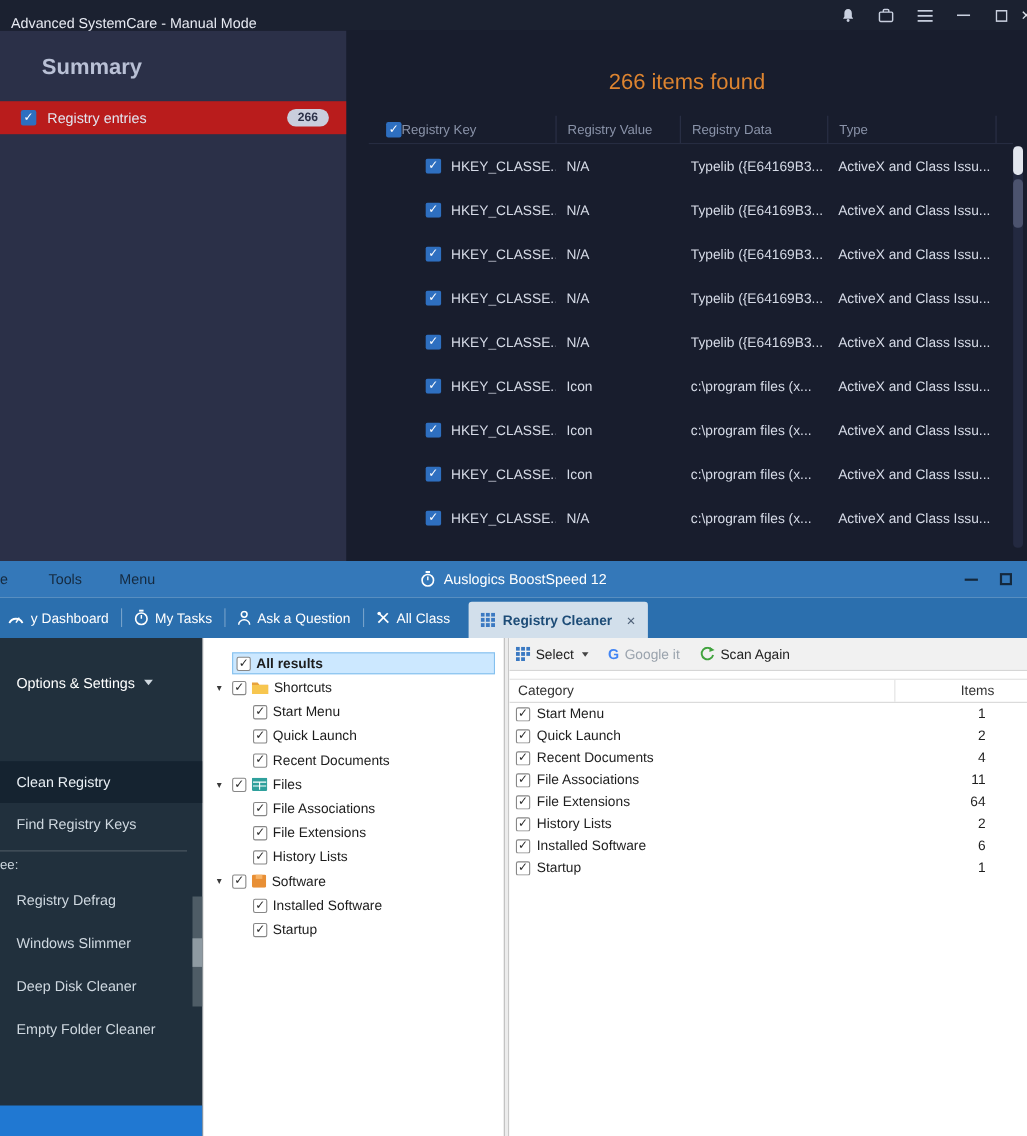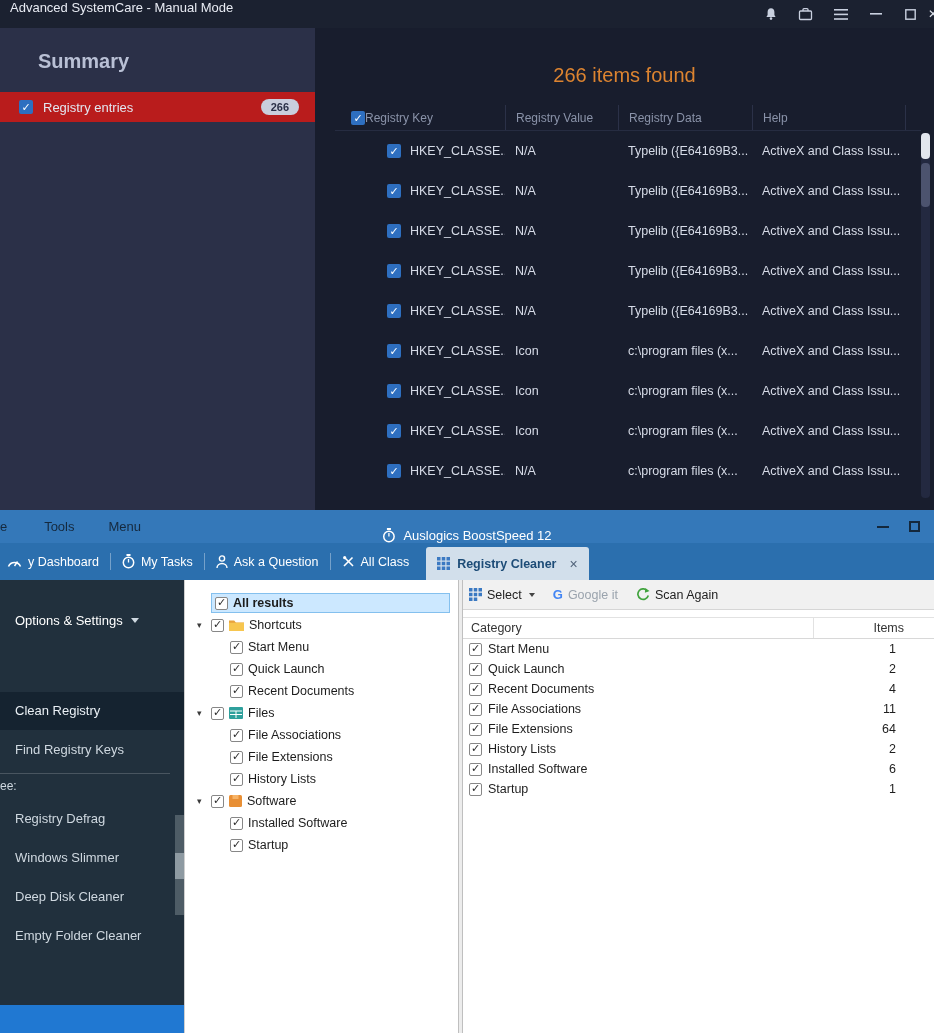--- a/index.html
+++ b/index.html
@@ -2,21 +2,21 @@
 <html><head>
 <meta charset="utf-8">
 <style>
 *{margin:0;padding:0;box-sizing:border-box;}
 html,body{width:934px;height:1033px;}
 body{font-family:"Liberation Sans",sans-serif;position:relative;background:#fff;overflow:hidden;}
 svg{display:block;flex:none;}
 
 
 .asc{position:absolute;top:0;left:0;width:934px;height:510px;background:#181d2d;}
-.asc-titlebar{position:absolute;top:0;left:0;right:0;height:28px;background:#1b2130;display:flex;align-items:flex-start;}
+.asc-titlebar{position:absolute;top:0;left:0;right:0;height:28px;background:#1b2130;display:flex;align-items:flex-end;}
 .asc-title{padding-left:10px;font-size:13px;color:#e8ebf3;white-space:nowrap;}
 .asc-tbicons{position:absolute;right:0;top:0;height:28px;display:flex;align-items:center;}
 .tbbtn{width:35px;height:28px;display:flex;align-items:center;justify-content:center;}
 .asc-close-cut{width:6px;height:28px;display:flex;align-items:center;overflow:hidden;color:#dfe3ec;font-size:12px;}
 .asc-close-cut::before{content:"\2715";}
 
 .asc-sidebar{position:absolute;top:28px;left:0;width:315px;bottom:0;background:#2b3048;}
 .asc-summary{padding:22px 0 0 38px;font-size:20px;font-weight:700;color:#b9c0d5;}
 .asc-entry{position:absolute;top:64px;left:0;right:0;height:30px;background:#b91c1c;display:flex;align-items:center;padding:0 16px 0 19px;gap:10px;}
 .asc-entry-label{font-size:13px;color:#e2e6f0;}
@@ -39,21 +39,21 @@
 .asc-thumb2{position:absolute;left:0;right:0;top:30px;height:44px;background:#4c536e;border-radius:4px;}
 
 
 .bs{position:absolute;left:0;top:510px;width:934px;height:523px;background:#fff;}
 .bs-menubar{position:absolute;top:0;left:0;right:0;height:33px;background:#3478b9;display:flex;align-items:center;}
 .bs-menu{display:flex;align-items:center;font-size:13px;color:#15293e;}
 .mi{white-space:nowrap;}
 .mi.file{margin-left:-3px;}
 .mi.tools{margin-left:37px;}
 .mi.help{margin-left:34px;}
-.bs-titlegrp{position:absolute;left:50%;top:0;height:33px;transform:translateX(-50%);display:flex;align-items:flex-end;gap:8px;color:#fff;font-size:13px;white-space:nowrap;}
+.bs-titlegrp{position:absolute;left:50%;top:0;height:33px;transform:translateX(-50%);display:flex;align-items:center;gap:8px;color:#fff;font-size:13px;white-space:nowrap;}
 .bs-winbtns{position:absolute;right:14px;top:0;height:33px;display:flex;align-items:center;gap:20px;}
 .min-glyph{width:12px;height:0;border-top:2px solid #14283c;}
 .max-glyph{width:11px;height:11px;border:2px solid #14283c;}
 
 .bs-tabstrip{position:absolute;top:33px;left:0;right:0;height:37px;background:#2b6fae;display:flex;align-items:stretch;}
 .bs-tab{display:flex;align-items:center;gap:6px;padding:0 11px;font-size:12.5px;color:#fff;white-space:nowrap;}
 .bs-tab.first{padding-left:7px;}
 .tabdiv{width:1px;height:17px;background:rgba(255,255,255,.35);align-self:center;}
 .bs-tab-active{margin-top:4px;margin-left:6px;background:#d2dfeb;border-radius:3px 3px 0 0;display:flex;align-items:center;gap:7px;padding:0 11px;font-size:12.5px;color:#1d4c77;font-weight:700;white-space:nowrap;}
 .tab-close{margin-left:6px;color:#51637a;font-size:14px;font-weight:400;line-height:1;}
@@ -166,21 +166,21 @@
     <div class="asc-found">266 items found</div>
 
     <div class="asc-table">
       <div class="asc-thead">
         <div class="asc-th first">
           <span class="cbb"></span>
           <span>Registry Key</span>
         </div>
         <div class="asc-th">Registry Value</div>
         <div class="asc-th">Registry Data</div>
-        <div class="asc-th">Help</div>
+        <div class="asc-th">Type</div>
         <div class="asc-th"></div>
       </div>
 
       <div class="asc-row">
         <div class="asc-cell key">
             <span class="cbb"></span>
             <span>HKEY_CLASSE...</span>
           </div>
         <div class="asc-cell">N/A</div>
         <div class="asc-cell">Typelib ({E64169B3...</div>

